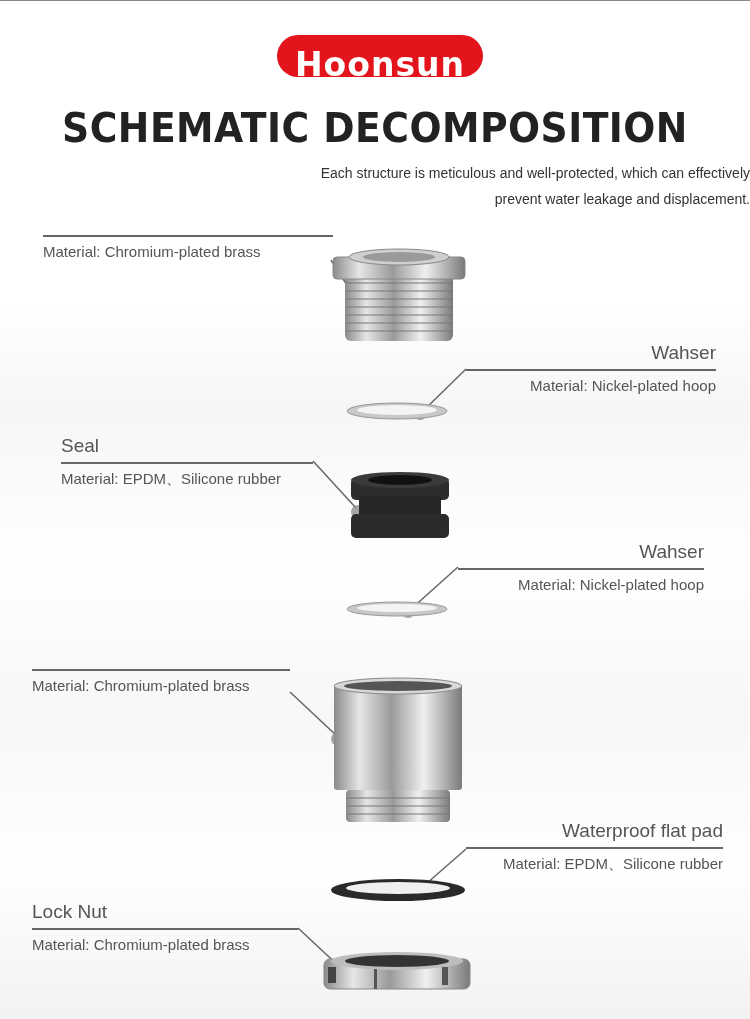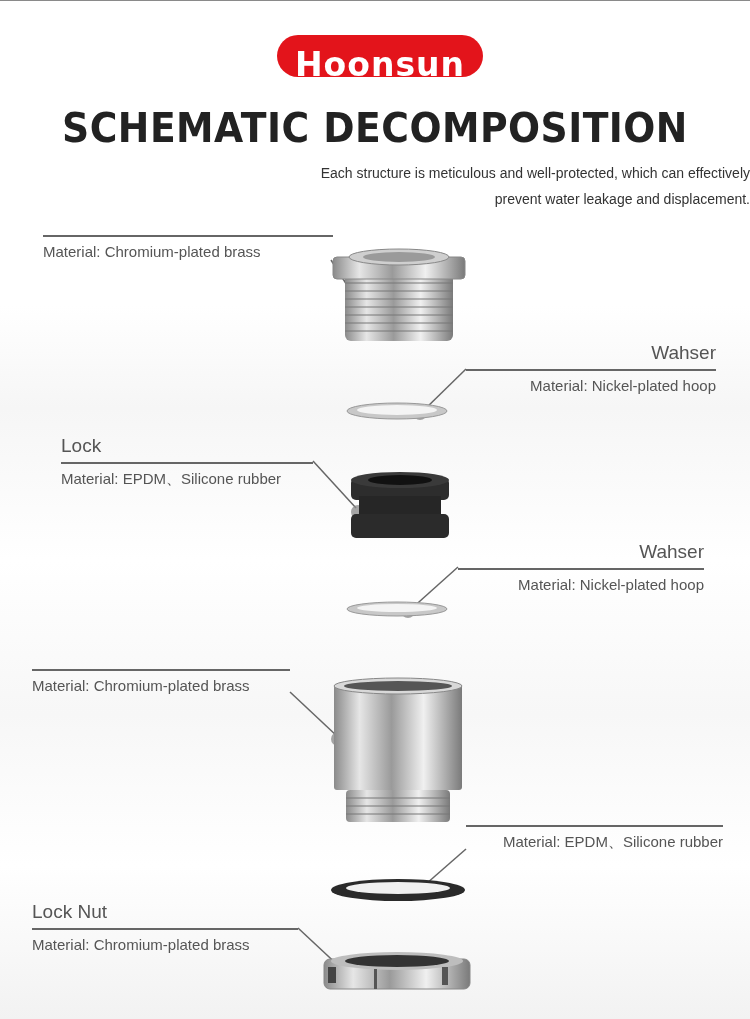--- a/index.html
+++ b/index.html
@@ -142,37 +142,38 @@
   <div class="mat">Material: Chromium-plated brass</div>
 </div>
 
 <div class="label right" style="left:466px;top:342px;width:250px">
   <div class="name">Wahser</div>
   <div class="rule"></div>
   <div class="mat">Material: Nickel-plated hoop</div>
 </div>
 
 <div class="label" style="left:61px;top:435px;width:252px">
-  <div class="name">Lock</div>
+  <div class="name">Seal</div>
   <div class="rule"></div>
   <div class="mat">Material: EPDM、Silicone rubber</div>
 </div>
 
 <div class="label right" style="left:458px;top:541px;width:246px">
   <div class="name">Wahser</div>
   <div class="rule"></div>
   <div class="mat">Material: Nickel-plated hoop</div>
 </div>
 
 <div class="label" style="left:32px;top:664px;width:258px">
   <div class="rule"></div>
   <div class="mat">Material: Chromium-plated brass</div>
 </div>
 
 <div class="label right" style="left:466px;top:820px;width:257px">
+  <div class="name">Waterproof flat pad</div>
   <div class="rule"></div>
   <div class="mat">Material: EPDM、Silicone rubber</div>
 </div>
 
 <div class="label" style="left:32px;top:901px;width:266px">
   <div class="name">Lock Nut</div>
   <div class="rule"></div>
   <div class="mat">Material: Chromium-plated brass</div>
 </div>
 

